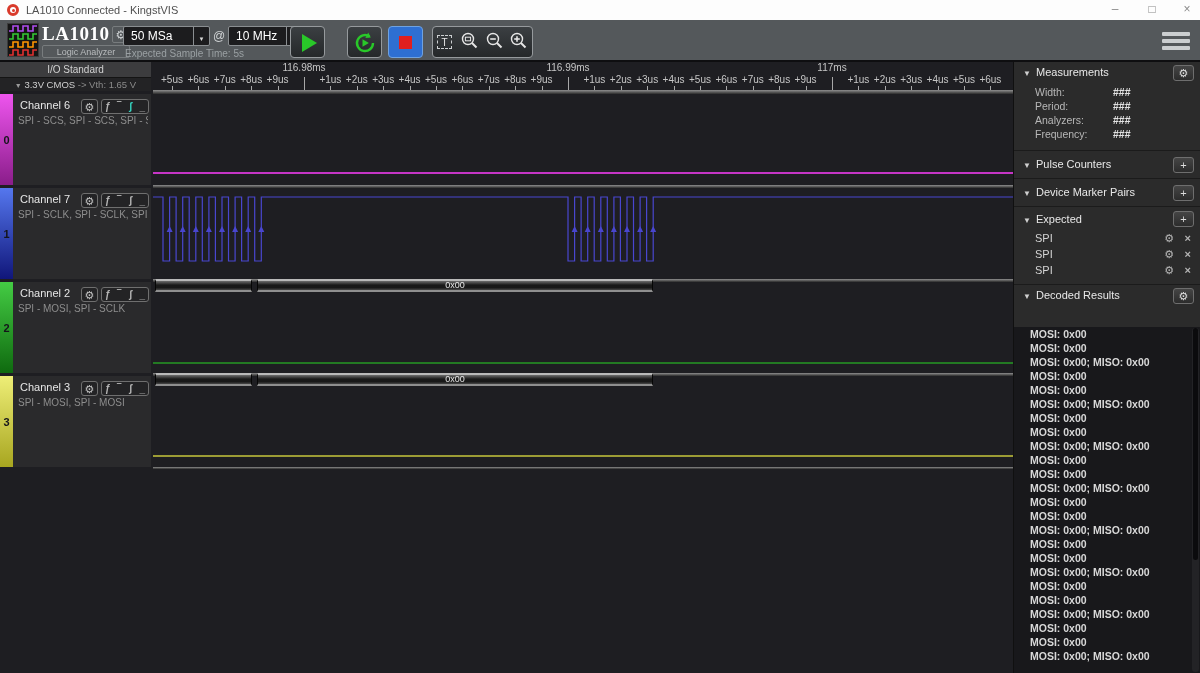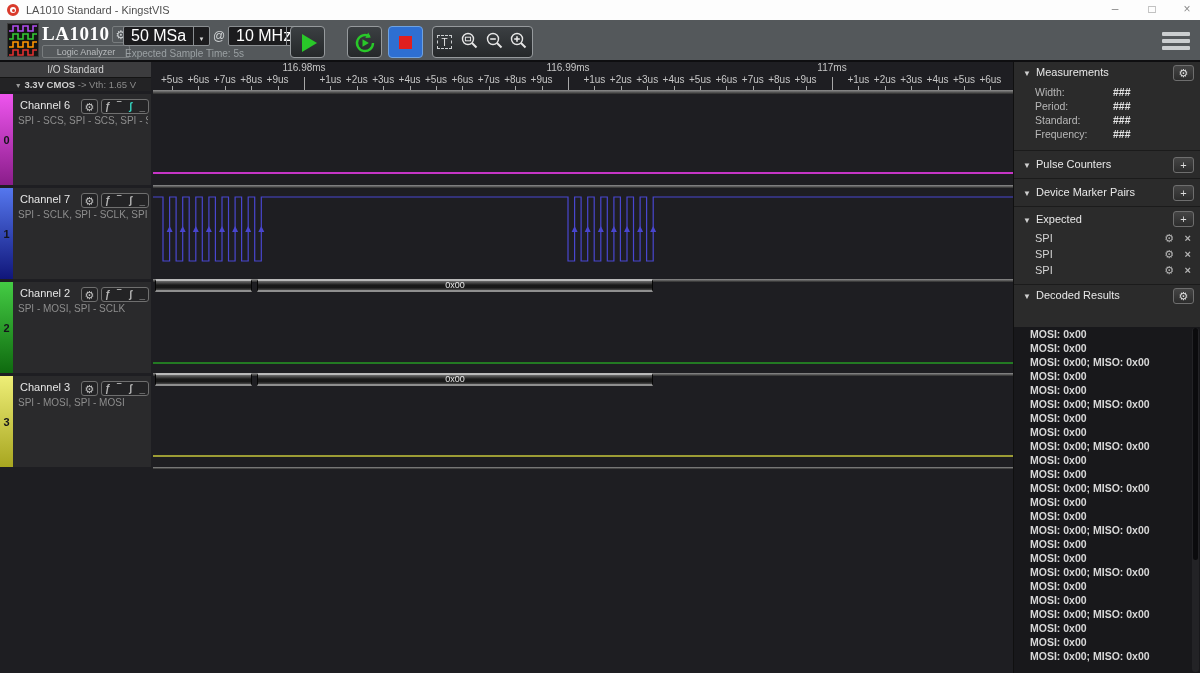--- a/index.html
+++ b/index.html
@@ -19,21 +19,21 @@
   .logo-box{position:absolute;left:7px;top:3px;width:32px;height:34px;background:#151515;
             border:1px solid #3c3c3c;box-sizing:border-box;}
   .device-name{position:absolute;left:42px;top:3px;width:68px;font-family:"Liberation Serif",serif;
                font-weight:700;font-size:19px;color:#fff;letter-spacing:.5px;}
   .device-gear{position:absolute;left:112px;top:6px;width:18px;height:17px;border:1px solid #787c7e;
                border-radius:2px;color:#cfd2d4;font-size:12px;text-align:center;line-height:16px;box-sizing:border-box;}
   .device-sub{position:absolute;left:42px;top:25px;width:88px;height:13px;border:1px solid #787c7e;
               border-radius:2px;color:#b9bcbe;font-size:9px;text-align:center;line-height:12px;box-sizing:border-box;}
   .combo{position:absolute;top:6px;height:20px;background:#1c1c1e;border:1px solid #8a8e91;
          border-radius:2px;box-sizing:border-box;color:#fff;}
-  .combo-val{position:absolute;left:7px;top:0;line-height:18px;font-size:16px;}
+  .combo-val{position:absolute;left:7px;top:0;line-height:18px;font-size:12px;}
   .combo-arrow{position:absolute;right:0;top:0;width:16px;height:100%;border-left:1px solid #8a8e91;
                text-align:center;box-sizing:border-box;}
   .combo-arrow span{font-size:6px;color:#d7d7d7;line-height:18px;}
   .at-sign{position:absolute;left:212px;top:6px;width:14px;text-align:center;line-height:20px;font-size:12px;color:#cfd2d4;}
   .sample-time{position:absolute;left:125px;top:28px;font-size:10px;color:#9aa0a3;}
   .tb-btn{position:absolute;top:6px;width:35px;height:32px;border:1px solid #969a9d;border-radius:4px;
           background:linear-gradient(#3b3f42,#25282a);box-sizing:border-box;}
   .tb-btn.stop{background:#2e6fd2;border-color:#6fa2e0;}
   .play-tri{position:absolute;left:11px;top:7px;width:0;height:0;border-left:15px solid #29c829;
             border-top:9px solid transparent;border-bottom:9px solid transparent;}
@@ -45,21 +45,21 @@
          font-size:10px;color:#e8e8e8;text-align:center;line-height:13px;box-sizing:border-box;}
   .hamburger{position:absolute;left:1162px;top:12px;width:28px;height:18px;}
   .hamburger div{height:4px;background:#cbced0;border-radius:1px;margin-bottom:3px;}
   
   .main{position:absolute;left:0;top:62px;width:1013px;height:594px;background:#1e1e22;overflow:hidden;}
   .io-header{position:absolute;left:0;top:0;width:151px;height:15px;background:#3c3c3e;
              border-bottom:1px solid #141414;color:#d2d2d2;font-size:10px;text-align:center;line-height:15px;}
   .io-voltage{position:absolute;left:0;top:16px;width:151px;height:13px;background:#232325;
               font-size:9.5px;line-height:13px;text-align:center;white-space:nowrap;}
   .io-voltage .tri{color:#9a9a9a;font-size:7px;}
-  .io-voltage .vname{color:#cfcfcf;font-weight:700;}
+  .io-voltage .vname{color:#cfcfcf;font-weight:400;}
   .io-voltage .vdet{color:#8a8a8a;}
   .ch-row{position:absolute;left:0;width:151px;height:91px;background:#2a2a2c;}
   .ch-strip{position:absolute;left:0;top:0;width:13px;height:91px;}
   .ch-num{position:absolute;left:0;top:40px;width:13px;text-align:center;font-size:11px;font-weight:700;color:#14141a;}
   .ch-name{position:absolute;left:20px;top:5px;font-size:11px;color:#e6e6e6;}
   .ch-gear{position:absolute;left:81px;top:5px;width:17px;height:15px;border:1px solid #6f6f6f;border-radius:3px;
            background:#232325;color:#c0c0c0;font-size:11px;text-align:center;line-height:14px;box-sizing:border-box;}
   .trig-group{position:absolute;left:101px;top:5px;width:48px;height:15px;border:1px solid #6f6f6f;border-radius:3px;
               background:#232325;box-sizing:border-box;display:flex;}
   .trig-group span{flex:1;font-size:10px;color:#b5b5b5;text-align:center;line-height:13px;font-weight:700;}
@@ -118,21 +118,21 @@
   .nav-cursor{position:absolute;left:42px;top:0;width:2px;height:17px;background:#35e035;}
   .nav-gap{position:absolute;left:60px;top:0;width:4px;height:17px;background:#08080a;}
 </style>
 </head>
 <body>
 
 <div class="app">
 
   <div class="titlebar">
     <span class="app-icon"></span>
-    <span class="title-text">LA1010 Standard - KingstVIS</span>
+    <span class="title-text">LA1010 Connected - KingstVIS</span>
     <span class="win-btn" style="left:1100px">–</span>
     <span class="win-btn" style="left:1137px">□</span>
     <span class="win-btn" style="left:1172px">×</span>
   </div>
 
   <div class="toolbar">
     <div class="logo-box">
       <svg width="30" height="32" viewBox="0 0 30 32">
         <path d="M1 7 h4 v-5 h5 v5 h5 v-5 h5 v5 h5 v-5 h4" fill="none" stroke="#b04ef0" stroke-width="1.6"></path>
         <path d="M1 15 h4 v-5 h5 v5 h5 v-5 h5 v5 h5 v-5 h4" fill="none" stroke="#35c935" stroke-width="1.6"></path>
@@ -386,21 +386,21 @@
     <div class="meas-rows">
       <div class="meas-row">
           <span class="ml">Width:</span>
           <span class="mv">###</span>
         </div>
       <div class="meas-row">
           <span class="ml">Period:</span>
           <span class="mv">###</span>
         </div>
       <div class="meas-row">
-          <span class="ml">Standard:</span>
+          <span class="ml">Analyzers:</span>
           <span class="mv">###</span>
         </div>
       <div class="meas-row">
           <span class="ml">Frequency:</span>
           <span class="mv">###</span>
         </div>
     </div>
 
     <div class="rp-head" style="height:27px">
       <span class="tri" style="top:10px">▼</span>

